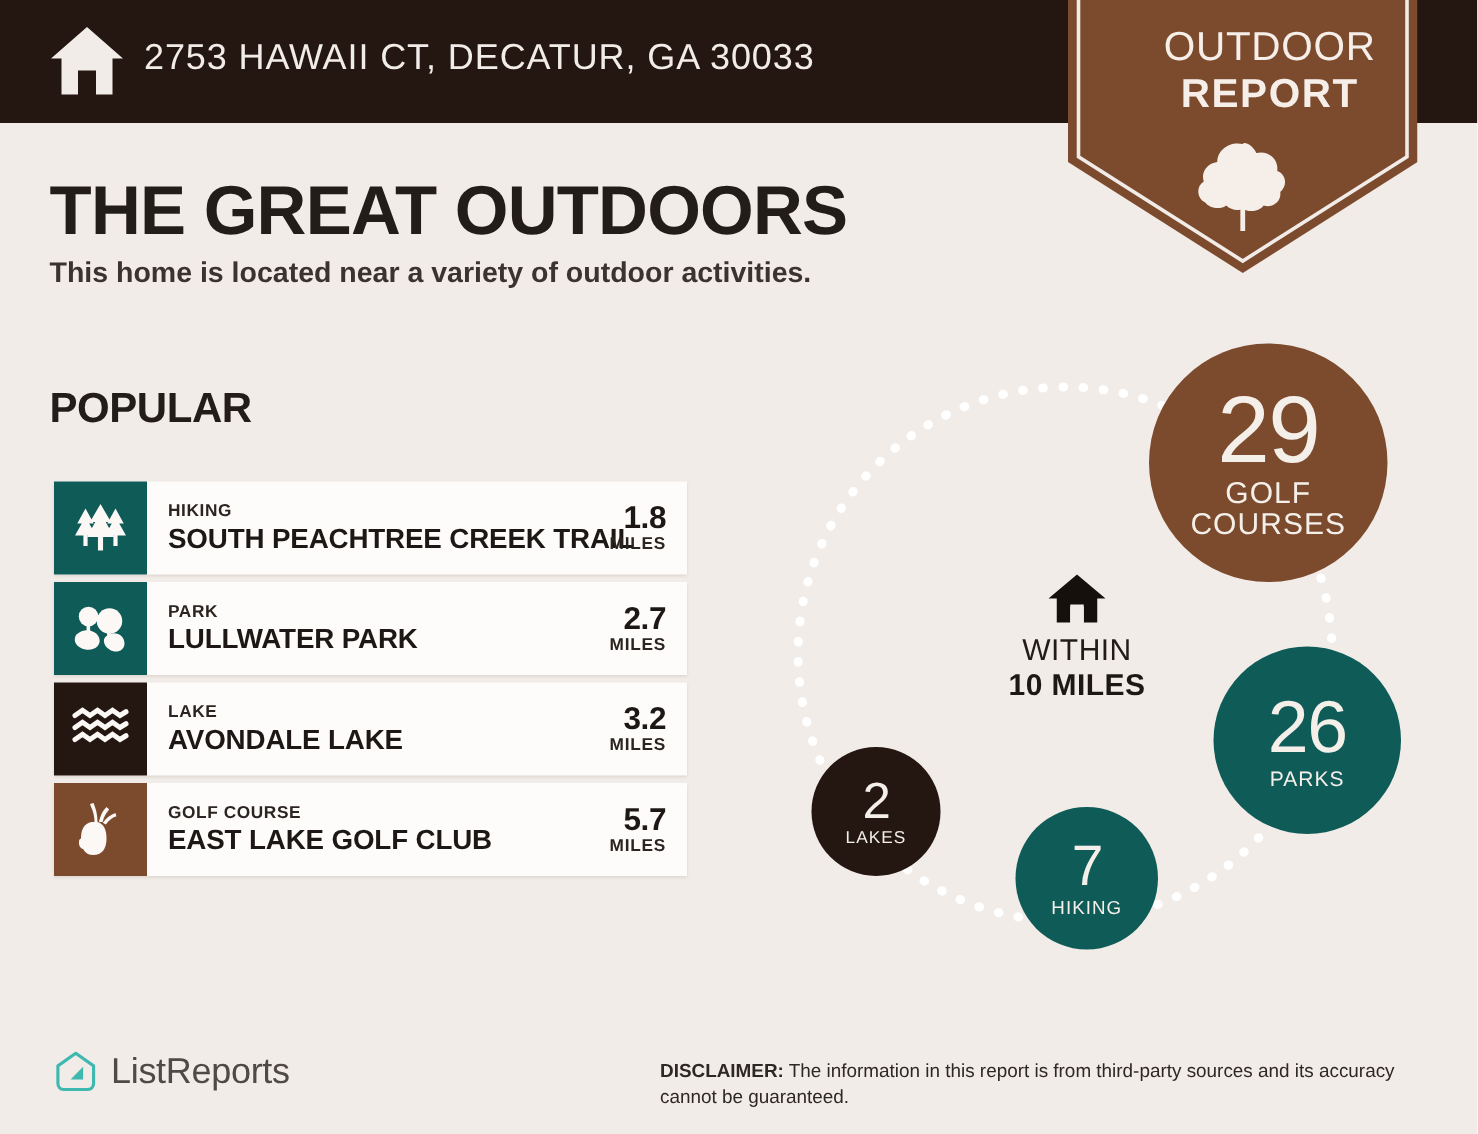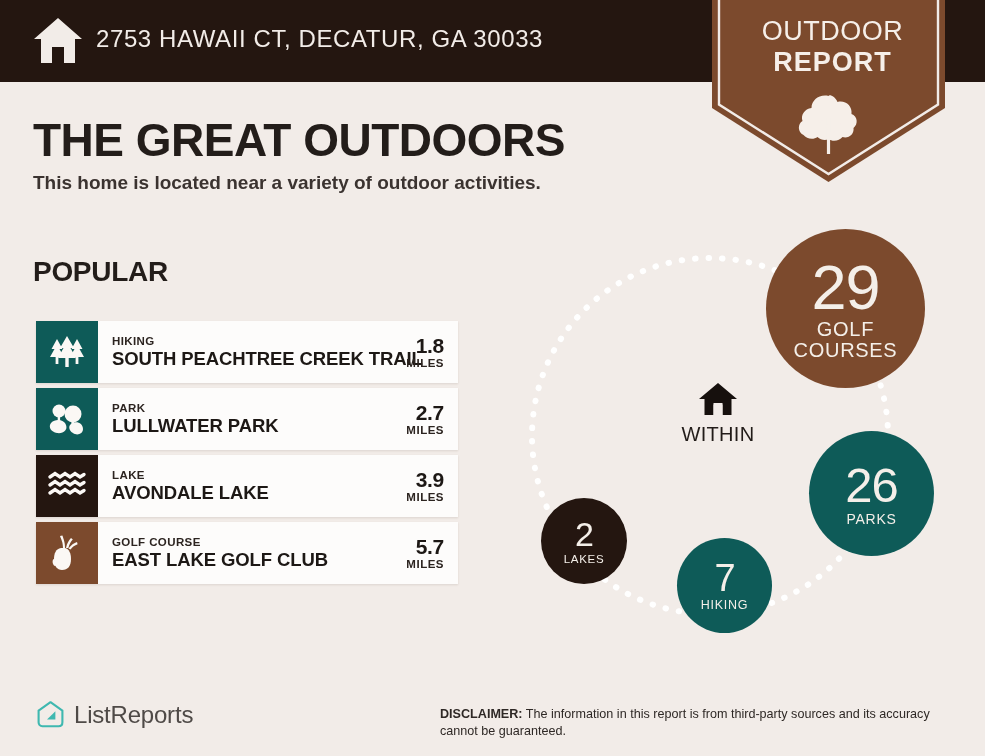--- a/index.html
+++ b/index.html
@@ -46,21 +46,21 @@
   #badge {
     position: absolute;
     left: 712px;
     top: 0;
     width: 233px;
     height: 182px;
   }
   #badge svg { display: block; }
   #badge-text {
     position: absolute;
-    left: 4px; top: 16px;
+    left: 18px; top: 16px;
     width: 233px;
     text-align: center;
     color: #f6efe9;
     font-size: 27px;
     font-weight: 400;
     line-height: 31px;
     letter-spacing: 0.5px;
   }
   #badge-text .l2 { font-weight: 700; letter-spacing: 1px; }
 
@@ -364,21 +364,21 @@
             <path d="M3 22 L8 18.5 L13 22 L18 18.5 L23 22 L28 18.5 L33 22 L37 19.5"></path>
           </g>
         </svg>
       </div>
       <div class="row-body">
         <div class="row-texts">
           <div class="row-cat">LAKE</div>
           <div class="row-name">AVONDALE LAKE</div>
         </div>
         <div class="row-dist">
-          <div class="num">3.9</div>
+          <div class="num">3.2</div>
           <div class="unit">MILES</div>
         </div>
       </div>
     </div>
 
     <div class="row">
       <div class="row-icon" style="background:#7c4a2d">
         <svg width="30" height="36" viewBox="0 0 30 36">
           <path d="M9 13 c-5 1 -7 5 -7 11 c0 7 3 11 8 11 c6 0 9 -4 9 -11 c0 -6 -2 -10 -6 -11 Z" fill="#fbf8f5"></path>
           <path d="M2 24 c-2 0 -2 6 1 7 l2 -1 Z" fill="#fbf8f5"></path>
@@ -429,20 +429,21 @@
       <div class="bnum">2</div>
       <div class="blab">LAKES</div>
     </div>
 
     <div id="center-block">
       <svg id="center-house" width="40" height="35" viewBox="0 0 40 35">
         <path d="M20 1 L39 17 L33.5 17 L33.5 33 L24.5 33 L24.5 21 L15.5 21 L15.5 33 L6.5 33 L6.5 17 L1 17 Z" fill="#16100d"></path>
         <rect x="15.5" y="22.5" width="9" height="10.5" fill="#f2ece8"></rect>
       </svg>
       <div id="center-l1">WITHIN</div>
+      <div id="center-l2">10 MILES</div>
     </div>
   </div>
 
   <div id="logo-wrap">
     <svg width="29" height="29" viewBox="0 0 29 29">
       <path d="M14.5 2.2 L26.4 10.6 L26.4 22.2 C26.4 24.6 24.9 26.3 22.6 26.3 L6.4 26.3 C4.1 26.3 2.6 24.6 2.6 22.2 L2.6 10.6 Z" fill="none" stroke="#3fb8b0" stroke-width="2.1" stroke-linejoin="round"></path>
       <path d="M19.4 11.2 L19.4 19.6 L11.0 19.6 Z" fill="#3fb8b0"></path>
     </svg>
     <span id="logo-text">ListReports</span>
   </div>

